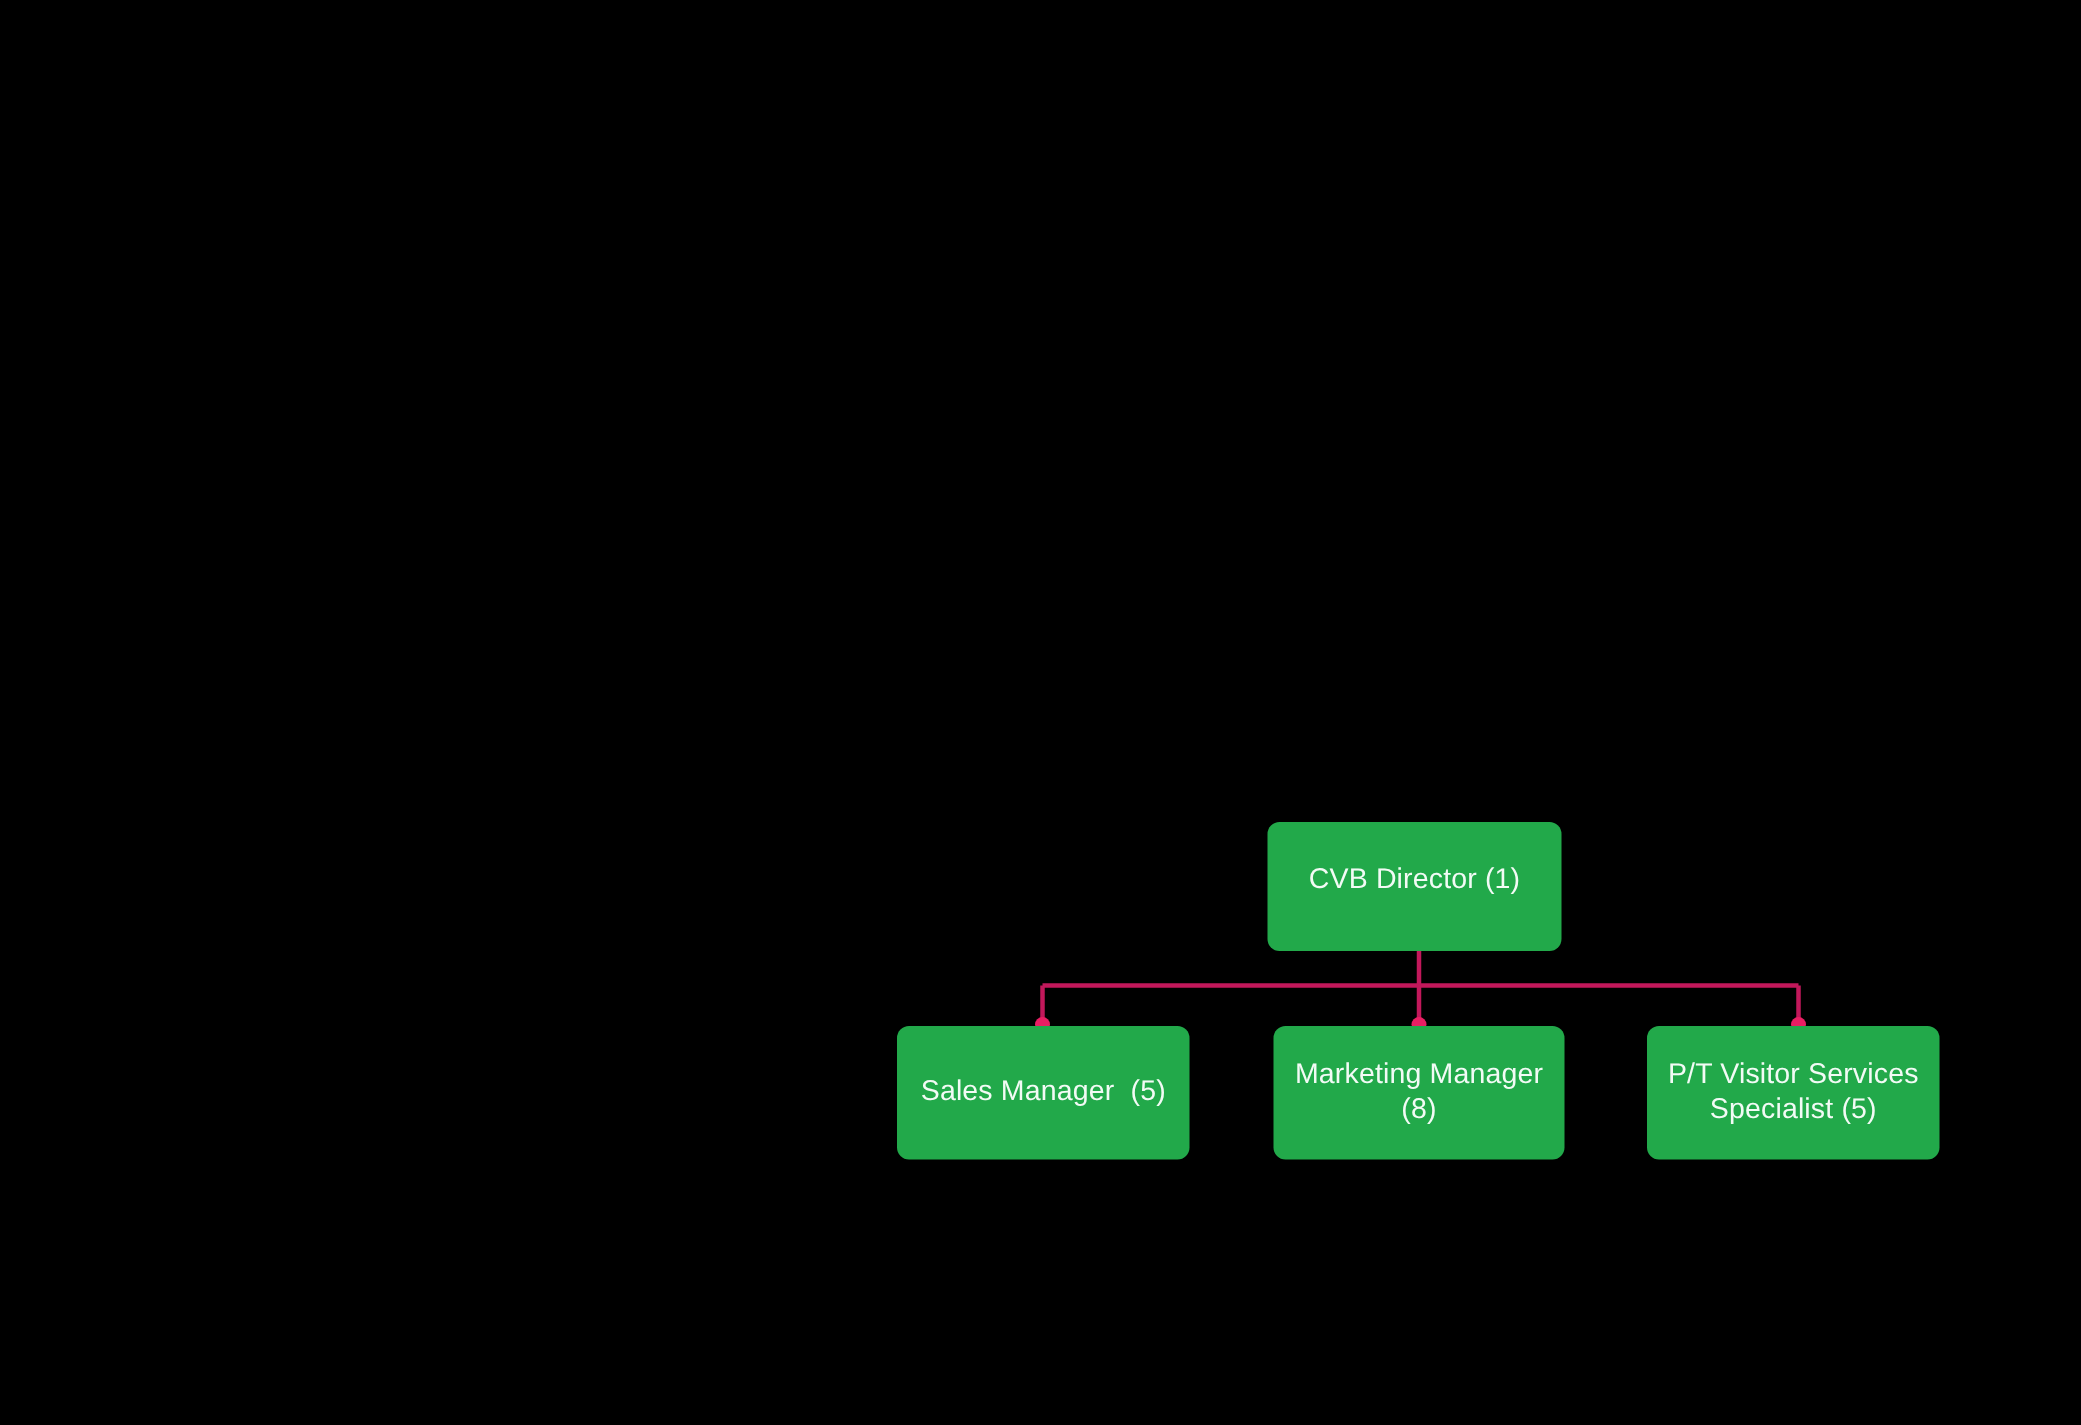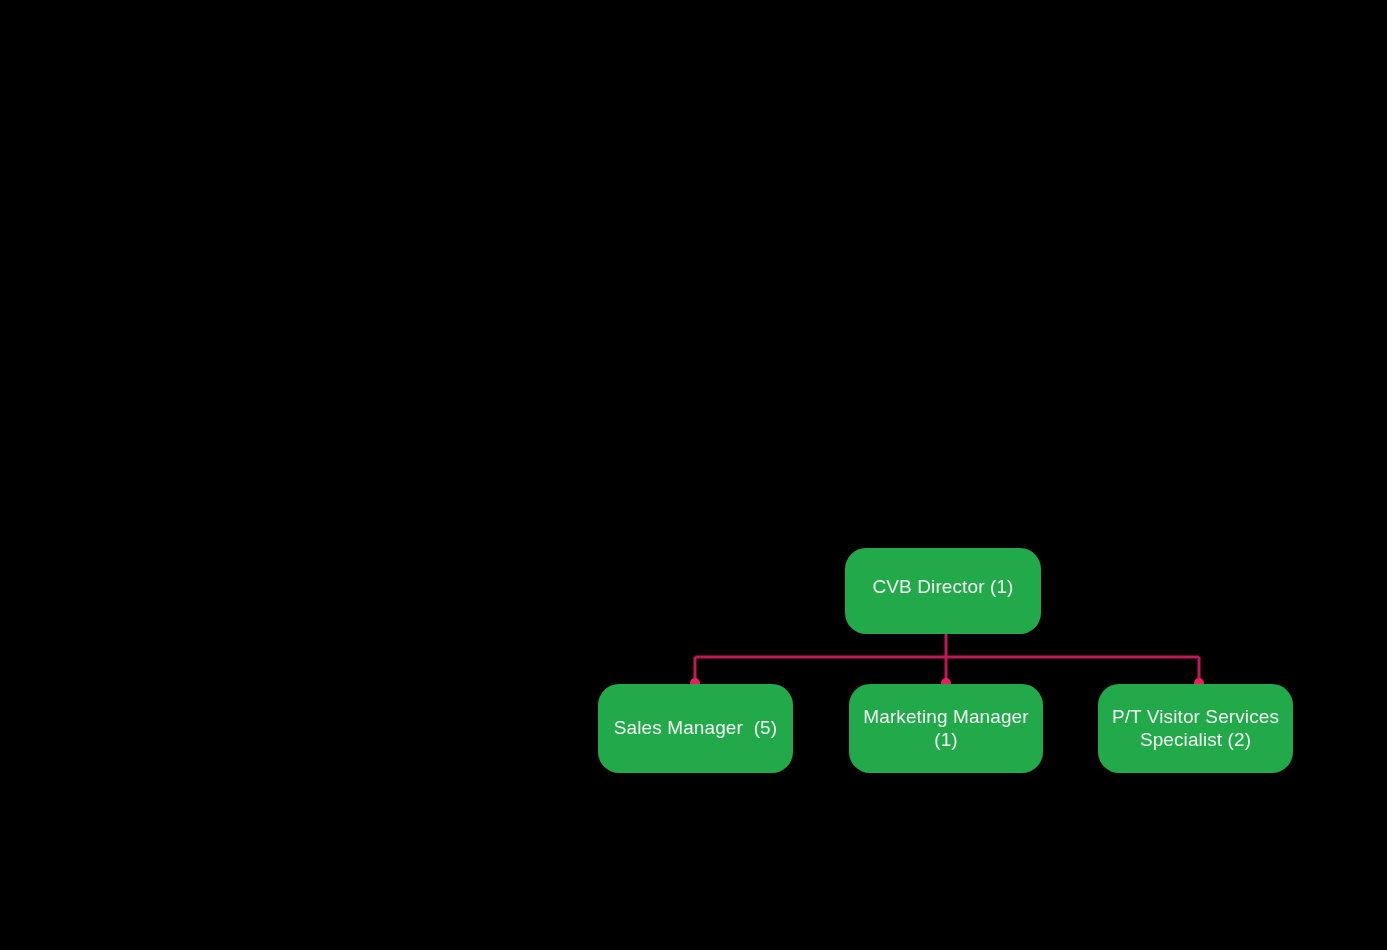--- a/index.html
+++ b/index.html
@@ -29,21 +29,21 @@
     width: 1387px;
     height: 950px;
     pointer-events: none;
   }
 
   
   .node {
     position: absolute;
     box-sizing: border-box;
     background: #22a94a;
-    border-radius: 21px;
+    border-radius: 8px;
     color: #f2fbf5;
     display: flex;
     align-items: center;
     justify-content: center;
     text-align: center;
     line-height: 1.18;
     white-space: pre-wrap;
     letter-spacing: 0.1px;
   }
   .node-label {
@@ -98,20 +98,20 @@
 
   <div class="node root">
     <span class="node-label">CVB Director (1)</span>
   </div>
 
   <div class="node child child-1">
     <span class="node-label">Sales Manager  (5)</span>
   </div>
 
   <div class="node child child-2">
-    <span class="node-label">Marketing Manager (1)</span>
+    <span class="node-label">Marketing Manager (8)</span>
   </div>
 
   <div class="node child child-3">
-    <span class="node-label">P/T Visitor Services Specialist (2)</span>
+    <span class="node-label">P/T Visitor Services Specialist (5)</span>
   </div>
 
 </div>
 
 </body></html>

